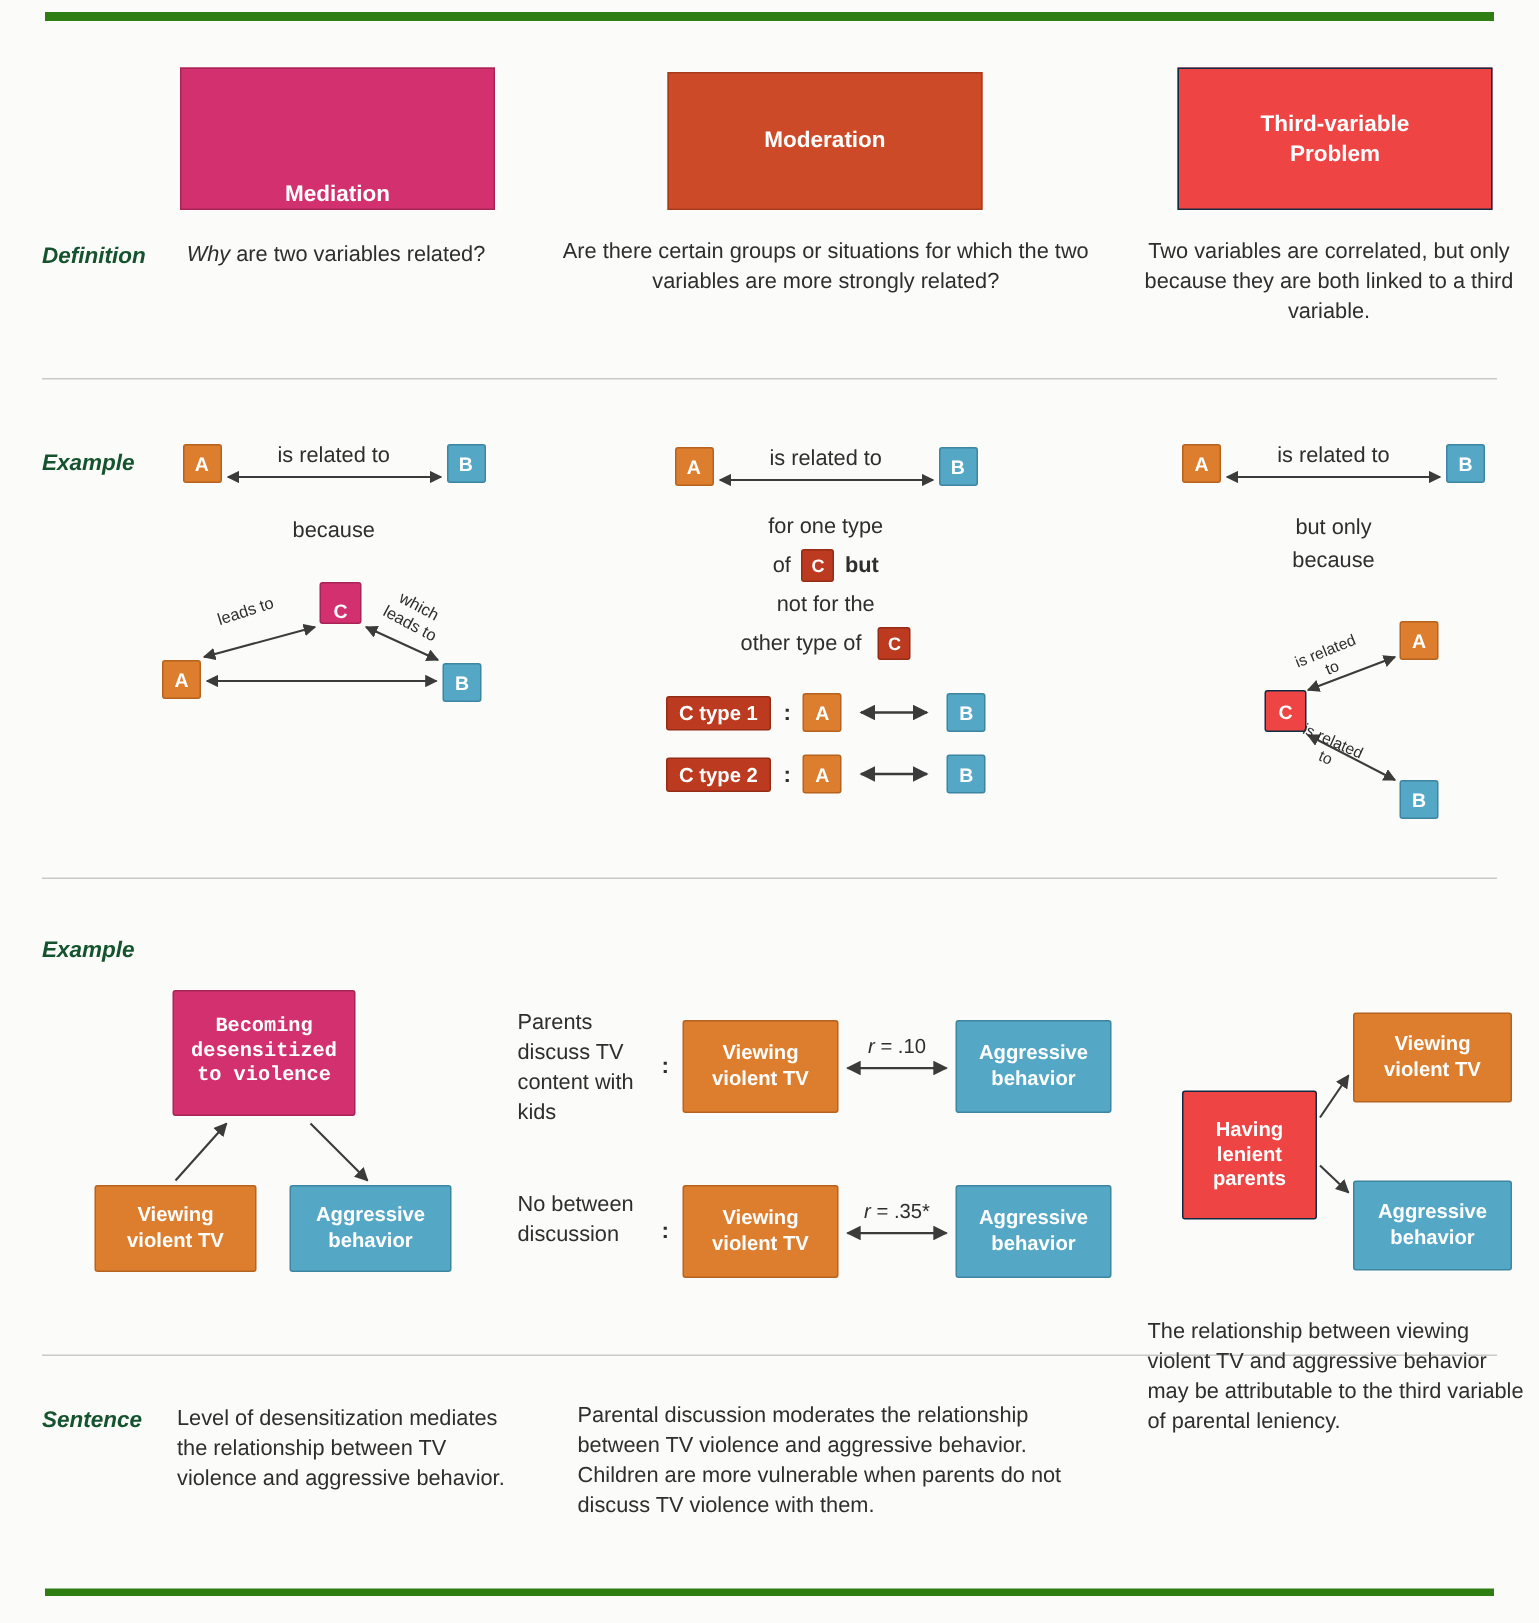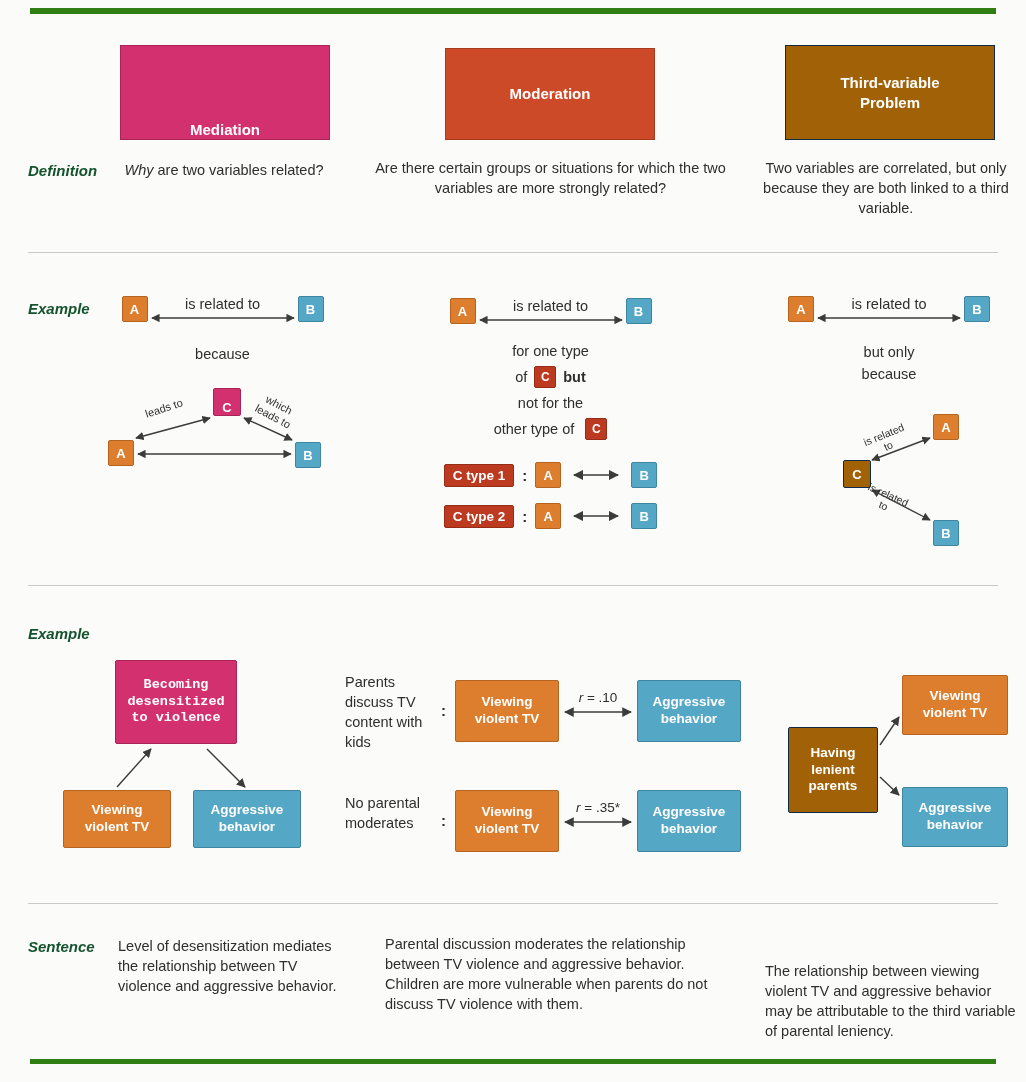--- a/index.html
+++ b/index.html
@@ -20,21 +20,21 @@
   .center { text-align:center; }
   .vbox {
     width:26px; height:26px; display:flex; align-items:center; justify-content:center;
     color:#fff; font-weight:bold; font-size:13px; border-radius:2px; flex:0 0 auto;
   }
   .vbox.sm { width:22px; height:22px; font-size:12px; }
   .orange  { background:#dd7e2f; border:1px solid #b5631e; }
   .blue    { background:#55a7c6; border:1px solid #3d85a0; }
   .pinkbg  { background:#d3306f; border:1px solid #a82457;align-items:flex-end; }
   .redbg   { background:#bb3a20; border:1px solid #962c16; }
-  .navybg  { background:#a16207; border:1px solid #122b44; }
+  .navybg  { background:#ef4444; border:1px solid #122b44; }
   .bigbox {
     position:absolute; display:flex; align-items:center; justify-content:center;
     text-align:center; color:#fff; font-weight:bold; font-size:13.5px; line-height:1.25;
     border-radius:2px; padding:4px;
   }
   .relrow { display:flex; align-items:flex-start; }
   .relmid { width:150px; display:flex; flex-direction:column; align-items:center; }
   .reltext { font-size:14.5px; margin-bottom:0px; }
   .relwrap { position:absolute; left:0; right:0; display:flex; justify-content:center; }
   .rot { position:absolute; font-size:11px; line-height:1.15; text-align:center; color:#2e2e2e; transform-origin:center; }
@@ -237,21 +237,21 @@
     <svg class="arrows" style="left:216px; top:46px;" width="74" height="12" viewBox="0 0 74 12">
       <defs>
           <marker id="a9" viewBox="0 0 10 10" refX="9" refY="5" markerWidth="6.5" markerHeight="6.5" orient="auto-start-reverse">
             <path d="M0 0 L10 5 L0 10 z" fill="#3b3b3b"></path>
           </marker>
         </defs>
       <line x1="4" y1="6" x2="70" y2="6" stroke="#3b3b3b" stroke-width="1.5" marker-start="url(#a9)" marker-end="url(#a9)"></line>
     </svg>
     <div class="bigbox blue" style="left:292px; top:20px; width:104px; height:62px;">Aggressive behavior</div>
 
-    <div class="txt" style="left:0; top:133px; width:80px;">No parental moderates</div>
+    <div class="txt" style="left:0; top:133px; width:80px;">No between discussion</div>
     <div class="colon" style="position:absolute; left:96px; top:152px;">:</div>
     <div class="bigbox orange" style="left:110px; top:130px; width:104px; height:62px;">Viewing violent TV</div>
     <div class="rlabel" style="left:216px; top:140px; width:74px;">
       <em>r</em>
       <span>= .35*</span>
     </div>
     <svg class="arrows" style="left:216px; top:156px;" width="74" height="12" viewBox="0 0 74 12">
       <defs>
           <marker id="a10" viewBox="0 0 10 10" refX="9" refY="5" markerWidth="6.5" markerHeight="6.5" orient="auto-start-reverse">
             <path d="M0 0 L10 5 L0 10 z" fill="#3b3b3b"></path>
@@ -275,15 +275,15 @@
     <div class="bigbox navybg" style="left:8px; top:62px; width:90px; height:86px;">Having lenient parents</div>
     <div class="bigbox orange" style="left:122px; top:10px; width:106px; height:60px;">Viewing violent TV</div>
     <div class="bigbox blue" style="left:122px; top:122px; width:106px; height:60px;">Aggressive behavior</div>
   </div>
 
   <div class="divider" style="left:28px; top:903px; width:970px;"></div>
 
   <div class="rowlabel" style="left:28px; top:938px;">Sentence</div>
   <div class="txt" style="left:118px; top:936px; width:228px;">Level of desensitization mediates the relationship between TV violence and aggressive behavior.</div>
   <div class="txt" style="left:385px; top:934px; width:338px;">Parental discussion moderates the relationship between TV violence and aggressive behavior. Children are more vulnerable when parents do not discuss TV violence with them.</div>
-  <div class="txt" style="left:765px; top:961px; width:255px;">The relationship between viewing violent TV and aggressive behavior may be attributable to the third variable of parental leniency.</div>
+  <div class="txt" style="left:765px; top:878px; width:255px;">The relationship between viewing violent TV and aggressive behavior may be attributable to the third variable of parental leniency.</div>
 
 </div>
 
 </body></html>

